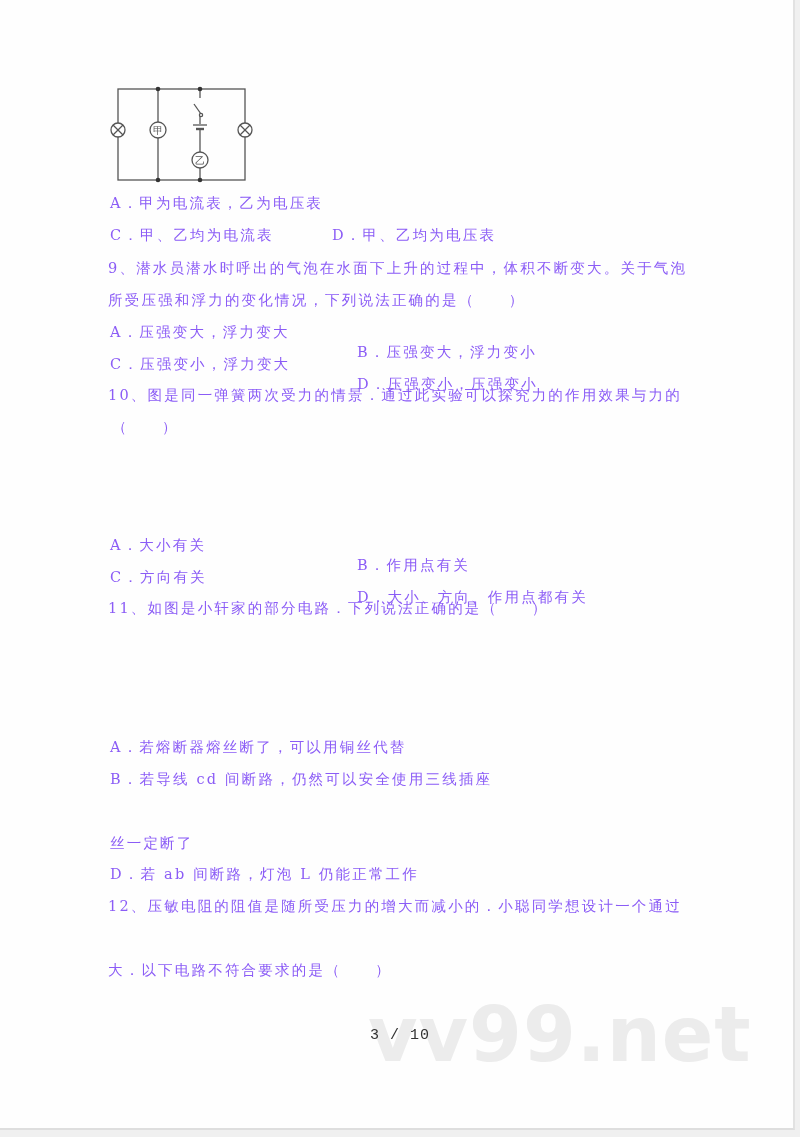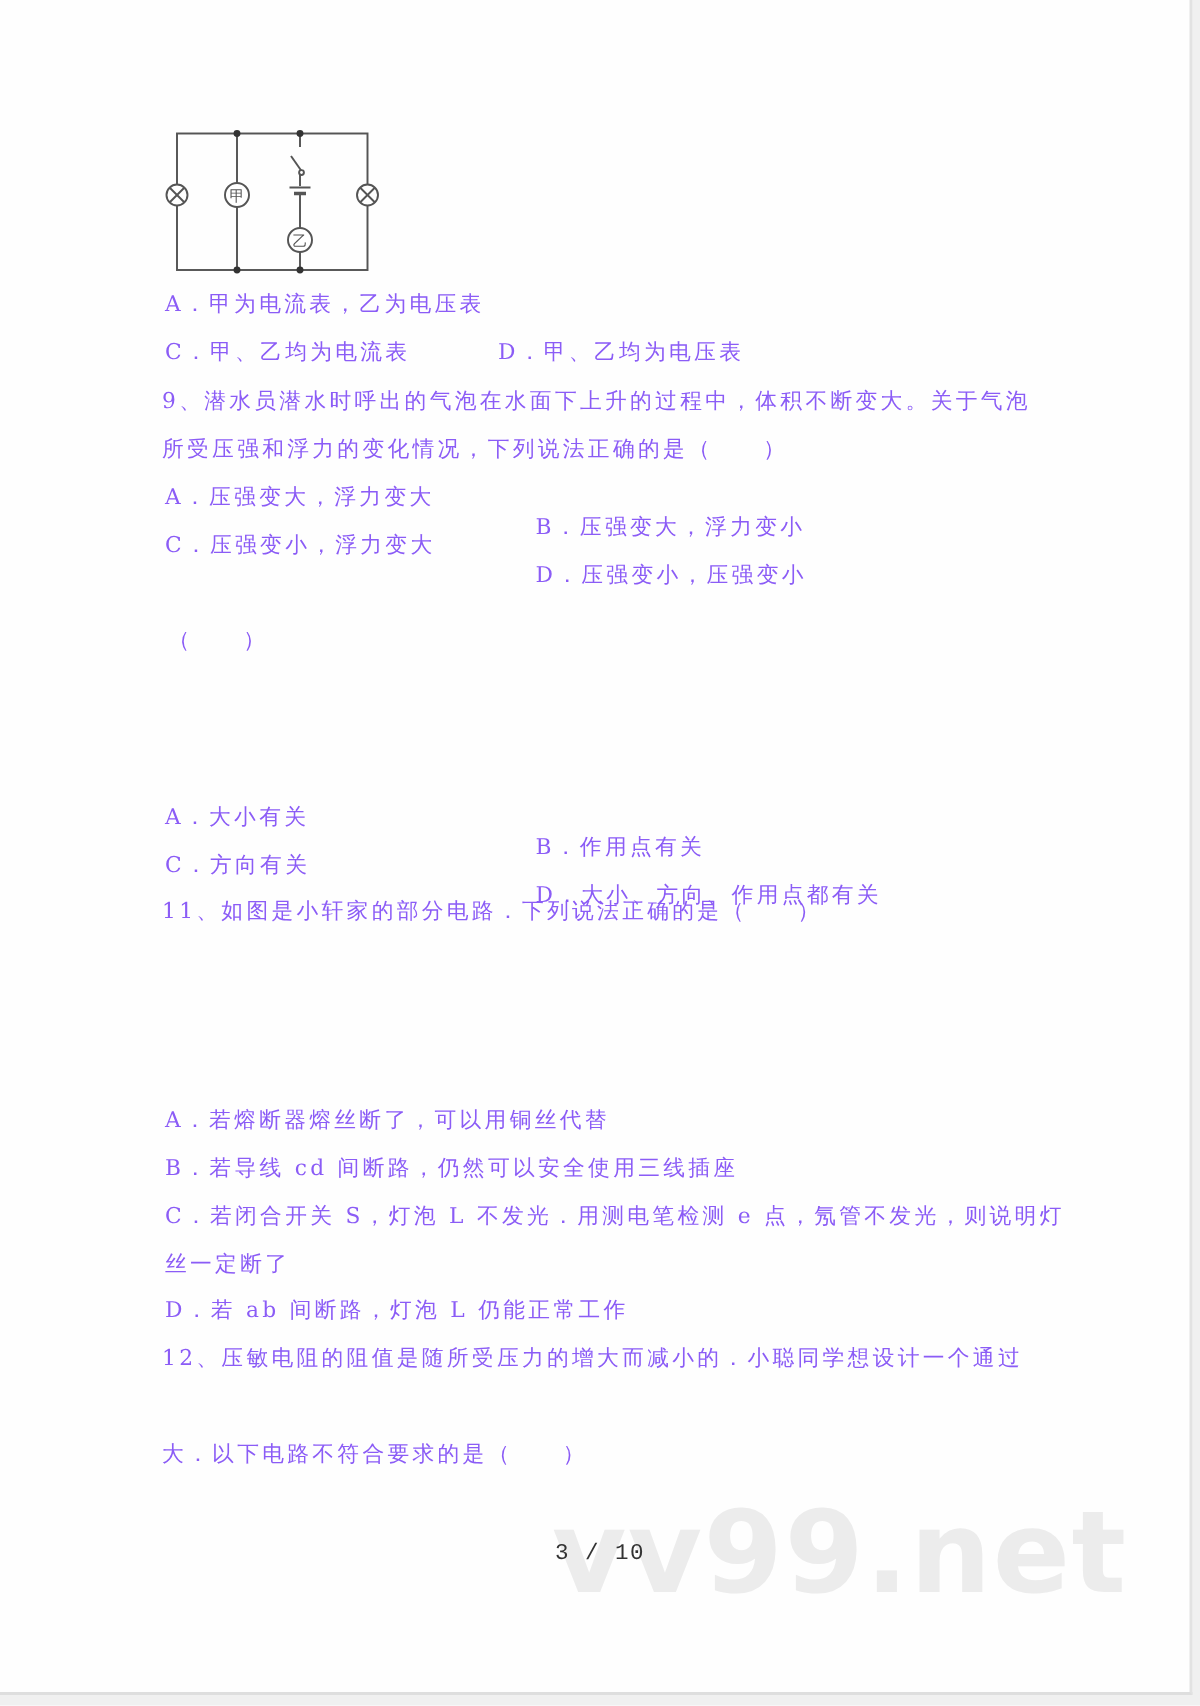--- a/index.html
+++ b/index.html
@@ -72,30 +72,30 @@
   <div class="line" style="left:110px;top:225px">C．甲、乙均为电流表</div>
   <div class="line" style="left:332px;top:225px">D．甲、乙均为电压表</div>
 
   <div class="line" style="left:108px;top:258px">9、潜水员潜水时呼出的气泡在水面下上升的过程中，体积不断变大。关于气泡</div>
   <div class="line" style="left:108px;top:290px">所受压强和浮力的变化情况，下列说法正确的是（　　）</div>
   <div class="line" style="left:110px;top:322px">A．压强变大，浮力变大</div>
   <div class="line col2" style="left:357px;top:322px">B．压强变大，浮力变小</div>
   <div class="line" style="left:110px;top:354px">C．压强变小，浮力变大</div>
   <div class="line col2" style="left:357px;top:354px">D．压强变小，压强变小</div>
 
+  <div class="line" style="left:108px;top:385px">10、图是同一弹簧两次受力的情景．通过此实验可以探究力的作用效果与力的</div>
   <div class="line" style="left:112px;top:417px">（　　）</div>
   <div class="line" style="left:110px;top:535px">A．大小有关</div>
   <div class="line col2" style="left:357px;top:535px">B．作用点有关</div>
   <div class="line" style="left:110px;top:567px">C．方向有关</div>
   <div class="line col2" style="left:357px;top:567px">D．大小、方向、作用点都有关</div>
 
   <div class="line" style="left:108px;top:598px">11、如图是小轩家的部分电路．下列说法正确的是（　　）</div>
   <div class="line" style="left:110px;top:769px">B．若导线 cd 间断路，仍然可以安全使用三线插座</div>
   <div class="line" style="left:110px;top:737px">A．若熔断器熔丝断了，可以用铜丝代替</div>
-  <div class="line" style="left:110px;top:801px">C．若闭合开关 S，灯泡 L 不发光．用测电笔检测 e 点，氖管不发光，则说明灯</div>
   <div class="line" style="left:110px;top:833px">丝一定断了</div>
   <div class="line" style="left:110px;top:864px">D．若 ab 间断路，灯泡 L 仍能正常工作</div>
 
   <div class="line" style="left:108px;top:896px">12、压敏电阻的阻值是随所受压力的增大而减小的．小聪同学想设计一个通过</div>
   <div class="line" style="left:108px;top:960px">大．以下电路不符合要求的是（　　）</div>
 
   <div class="watermark">vv99.net</div>
   <div class="pagenum">3 / 10</div>
 </div>
 

